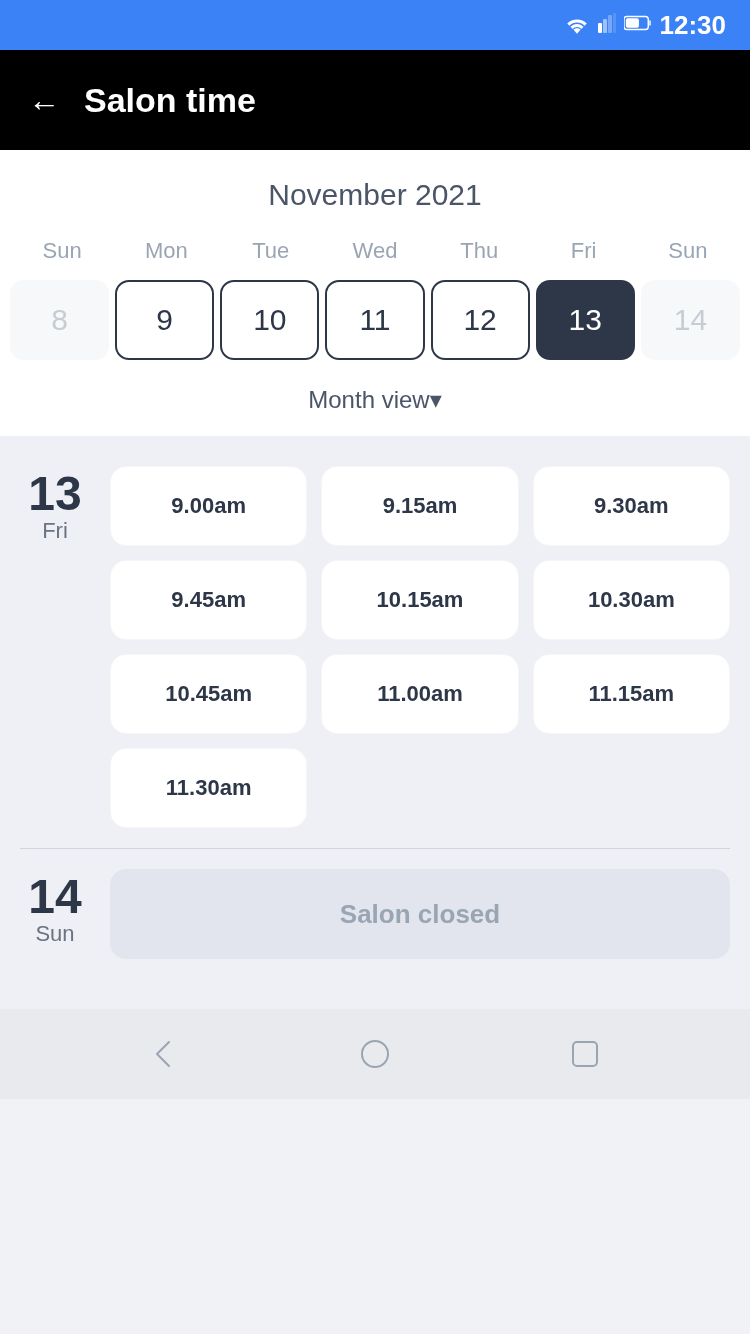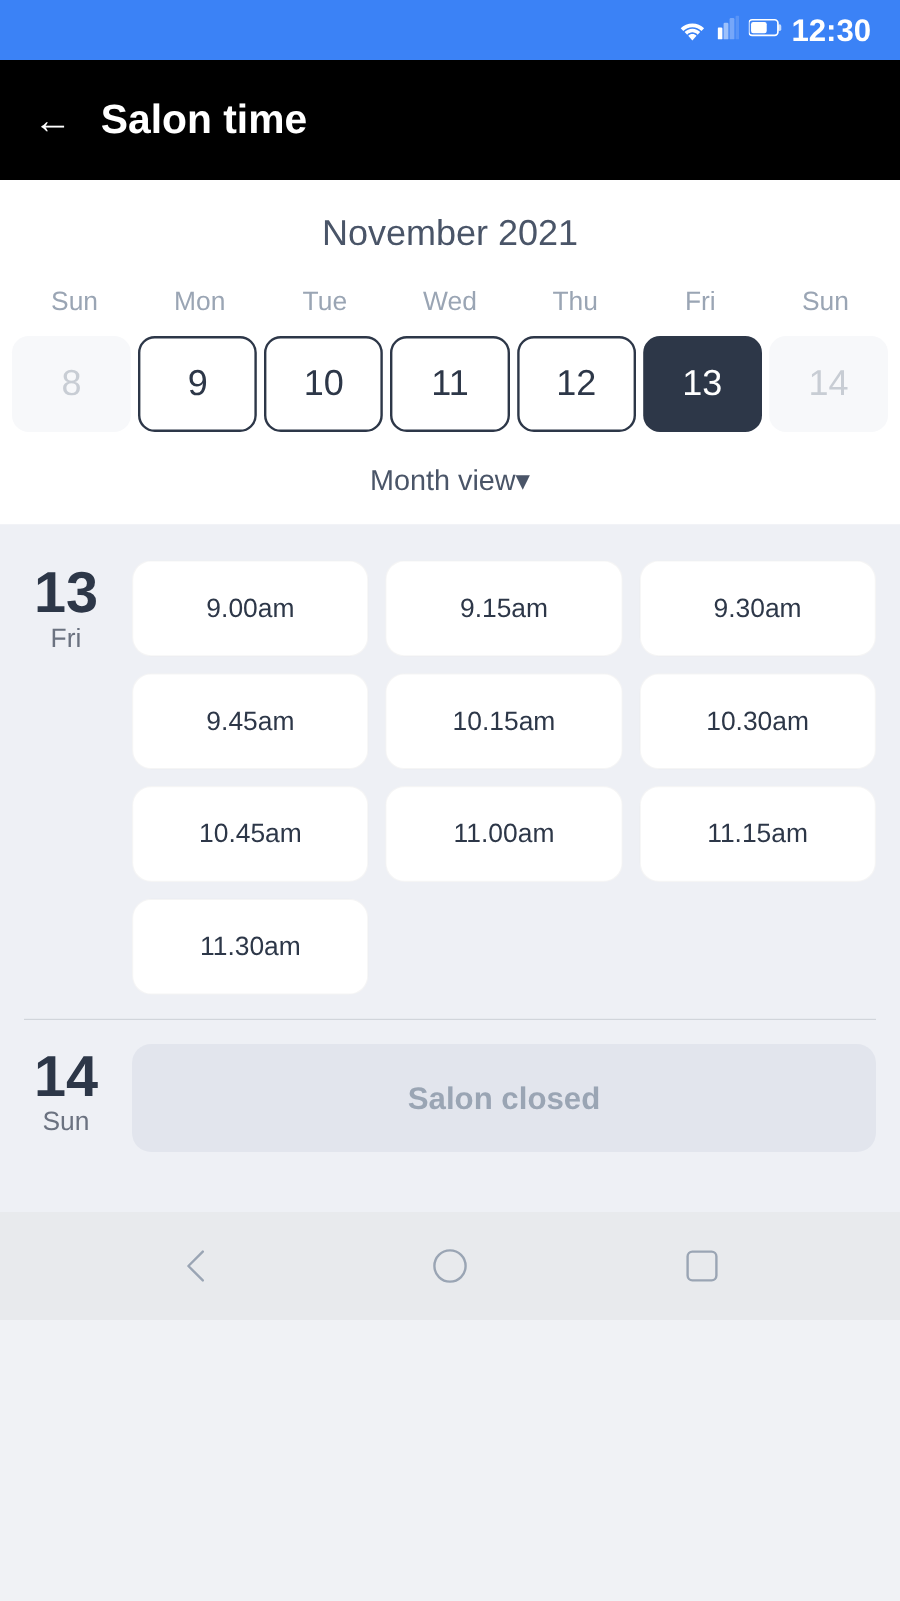--- a/index.html
+++ b/index.html
@@ -175,21 +175,21 @@
     .time-slot {
       background: #fff;
       border-radius: 16px;
       height: 80px;
       display: flex;
       align-items: center;
       justify-content: center;
       font-size: 22px;
       color: #2d3748;
       cursor: pointer;
-      font-weight: 400;
+      font-weight: 700;
       border: 1.5px solid rgba(0,0,0,0.04);
       text-align: center;
     }
 
     
     .divider {
       height: 1px;
       background: #d1d5db;
       margin: 10px 0 20px 0;
     }

